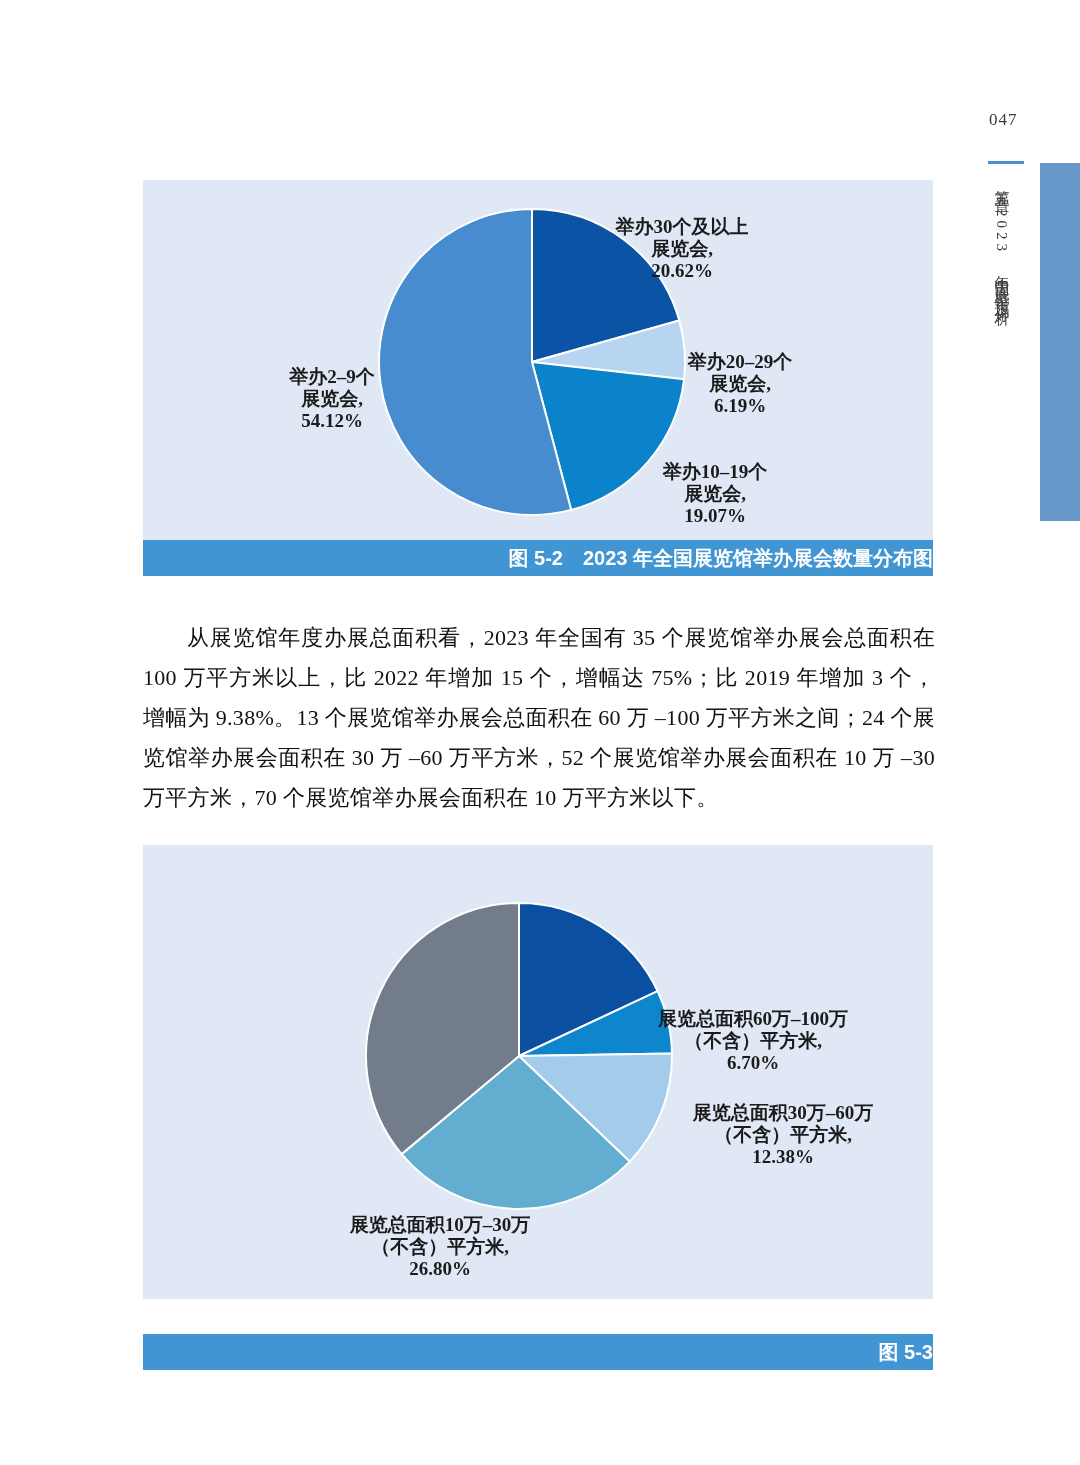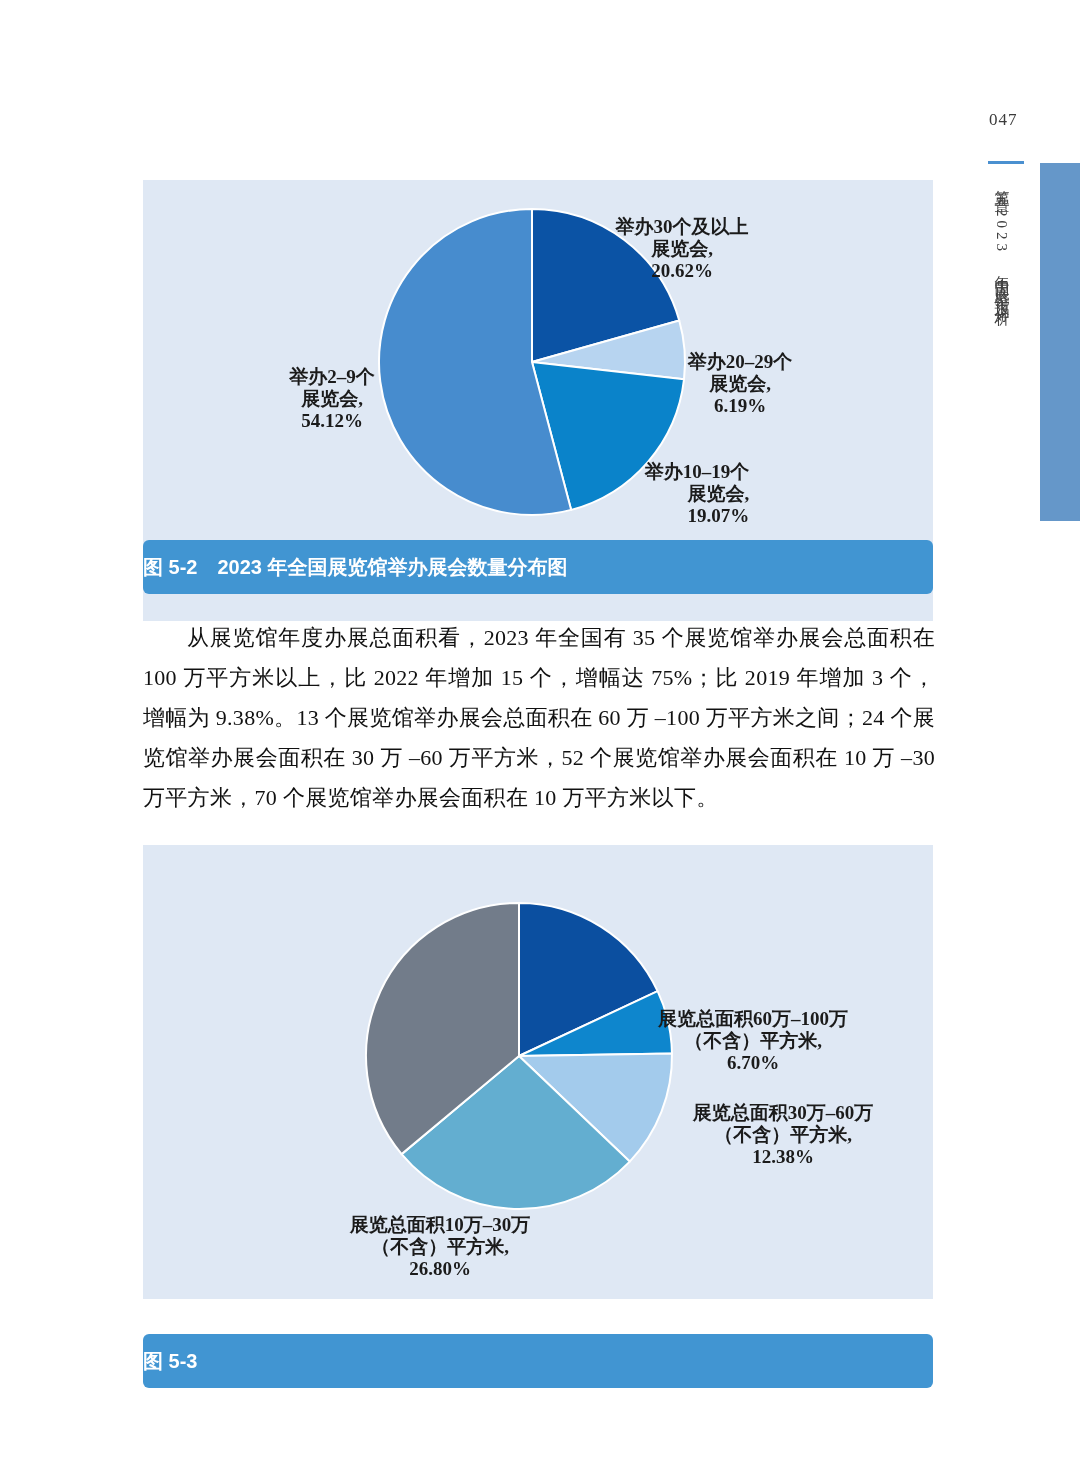--- a/index.html
+++ b/index.html
@@ -13,35 +13,35 @@
   }
   .header-rule{position:absolute;left:988px;top:161px;width:36px;height:3px;background:#4a90d0;}
   .sidebar-title{
     position:absolute;left:993px;top:178px;height:300px;
     writing-mode:vertical-rl;text-orientation:mixed;
     font-size:15px;color:#414141;letter-spacing:4px;line-height:18px;
   }
   .sidebar-accent-bar{position:absolute;left:1040px;top:163px;width:40px;height:358px;background:#6597c9;}
 
   .figure-panel{position:absolute;left:143px;width:790px;background:#dfe8f4;}
-  #panel-1{top:180px;height:441px;}
+  #panel-1{top:180px;height:360px;}
   #panel-2{top:845px;height:454px;}
   .pie-svg{position:absolute;left:0;top:0;}
 
   .plabel{
     position:absolute;transform:translateX(-50%);text-align:center;
     font-size:19px;line-height:22px;font-weight:600;color:#1b1b1b;white-space:nowrap;
   }
   .plabel span{display:block;}
 
   .caption-bar{
-    position:absolute;left:143px;width:790px;height:54px;background:#4195d2;
-    display:flex;align-items:center;justify-content:flex-start;gap:20px;
+    position:absolute;left:143px;width:790px;height:36px;background:#4195d2;
+    display:flex;align-items:center;justify-content:flex-end;gap:20px;
     font-family:"Liberation Sans","DejaVu Sans",sans-serif;font-weight:600;
-    font-size:20px;color:#ffffff;border-radius:6px;
+    font-size:20px;color:#ffffff;
   }
   #caption-1{top:540px;}
   #caption-2{top:1299px;margin-top:35px;}
 
   .body-paragraph{
     position:absolute;left:143px;top:618px;width:792px;
     font-size:22px;line-height:40px;color:#111111;text-align:justify;
     text-indent:2em;letter-spacing:0.3px;
   }
 </style>
@@ -66,21 +66,21 @@
     <div class="plabel" style="left:539px;top:36px;">
       <span>举办30个及以上</span>
       <span>展览会,</span>
       <span>20.62%</span>
     </div>
     <div class="plabel" style="left:597px;top:155px;margin-top:16px;">
       <span>举办20–29个</span>
       <span>展览会,</span>
       <span>6.19%</span>
     </div>
-    <div class="plabel" style="left:554px;top:281px;text-align:right;">
+    <div class="plabel" style="left:572px;top:281px;">
       <span>举办10–19个</span>
       <span>展览会,</span>
       <span>19.07%</span>
     </div>
     <div class="plabel" style="left:189px;top:186px;">
       <span>举办2–9个</span>
       <span>展览会,</span>
       <span>54.12%</span>
     </div>
   </div>

